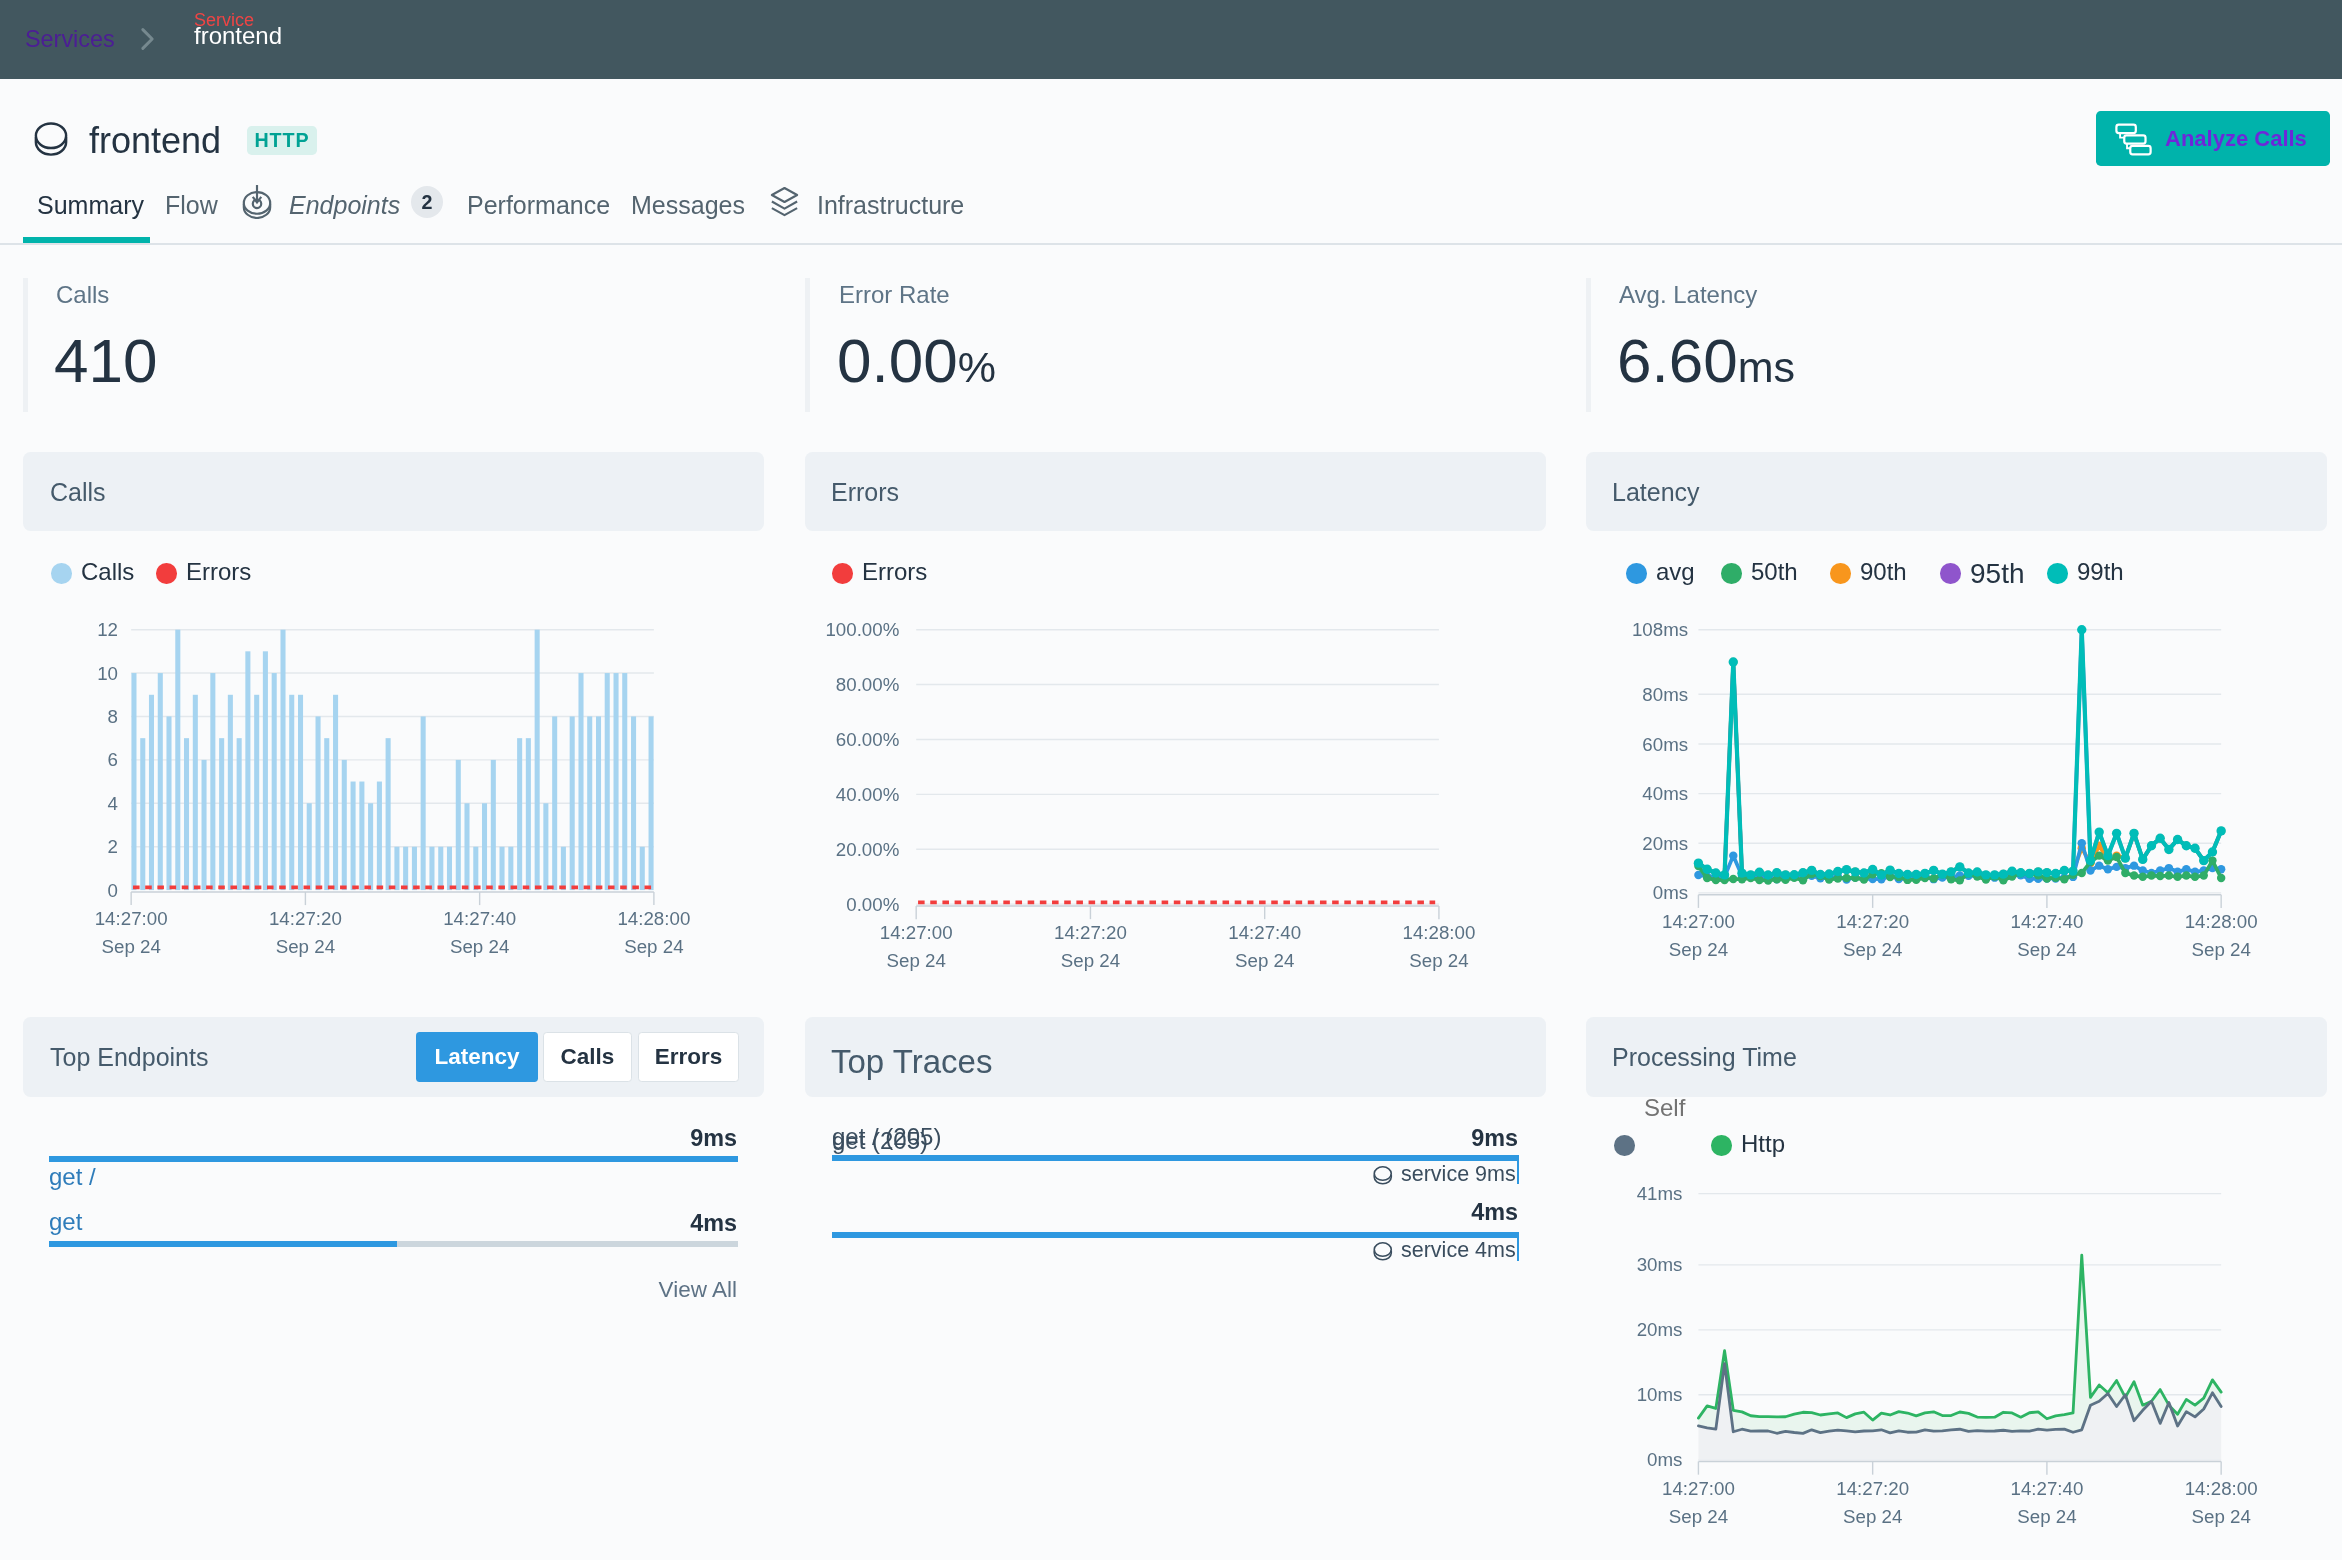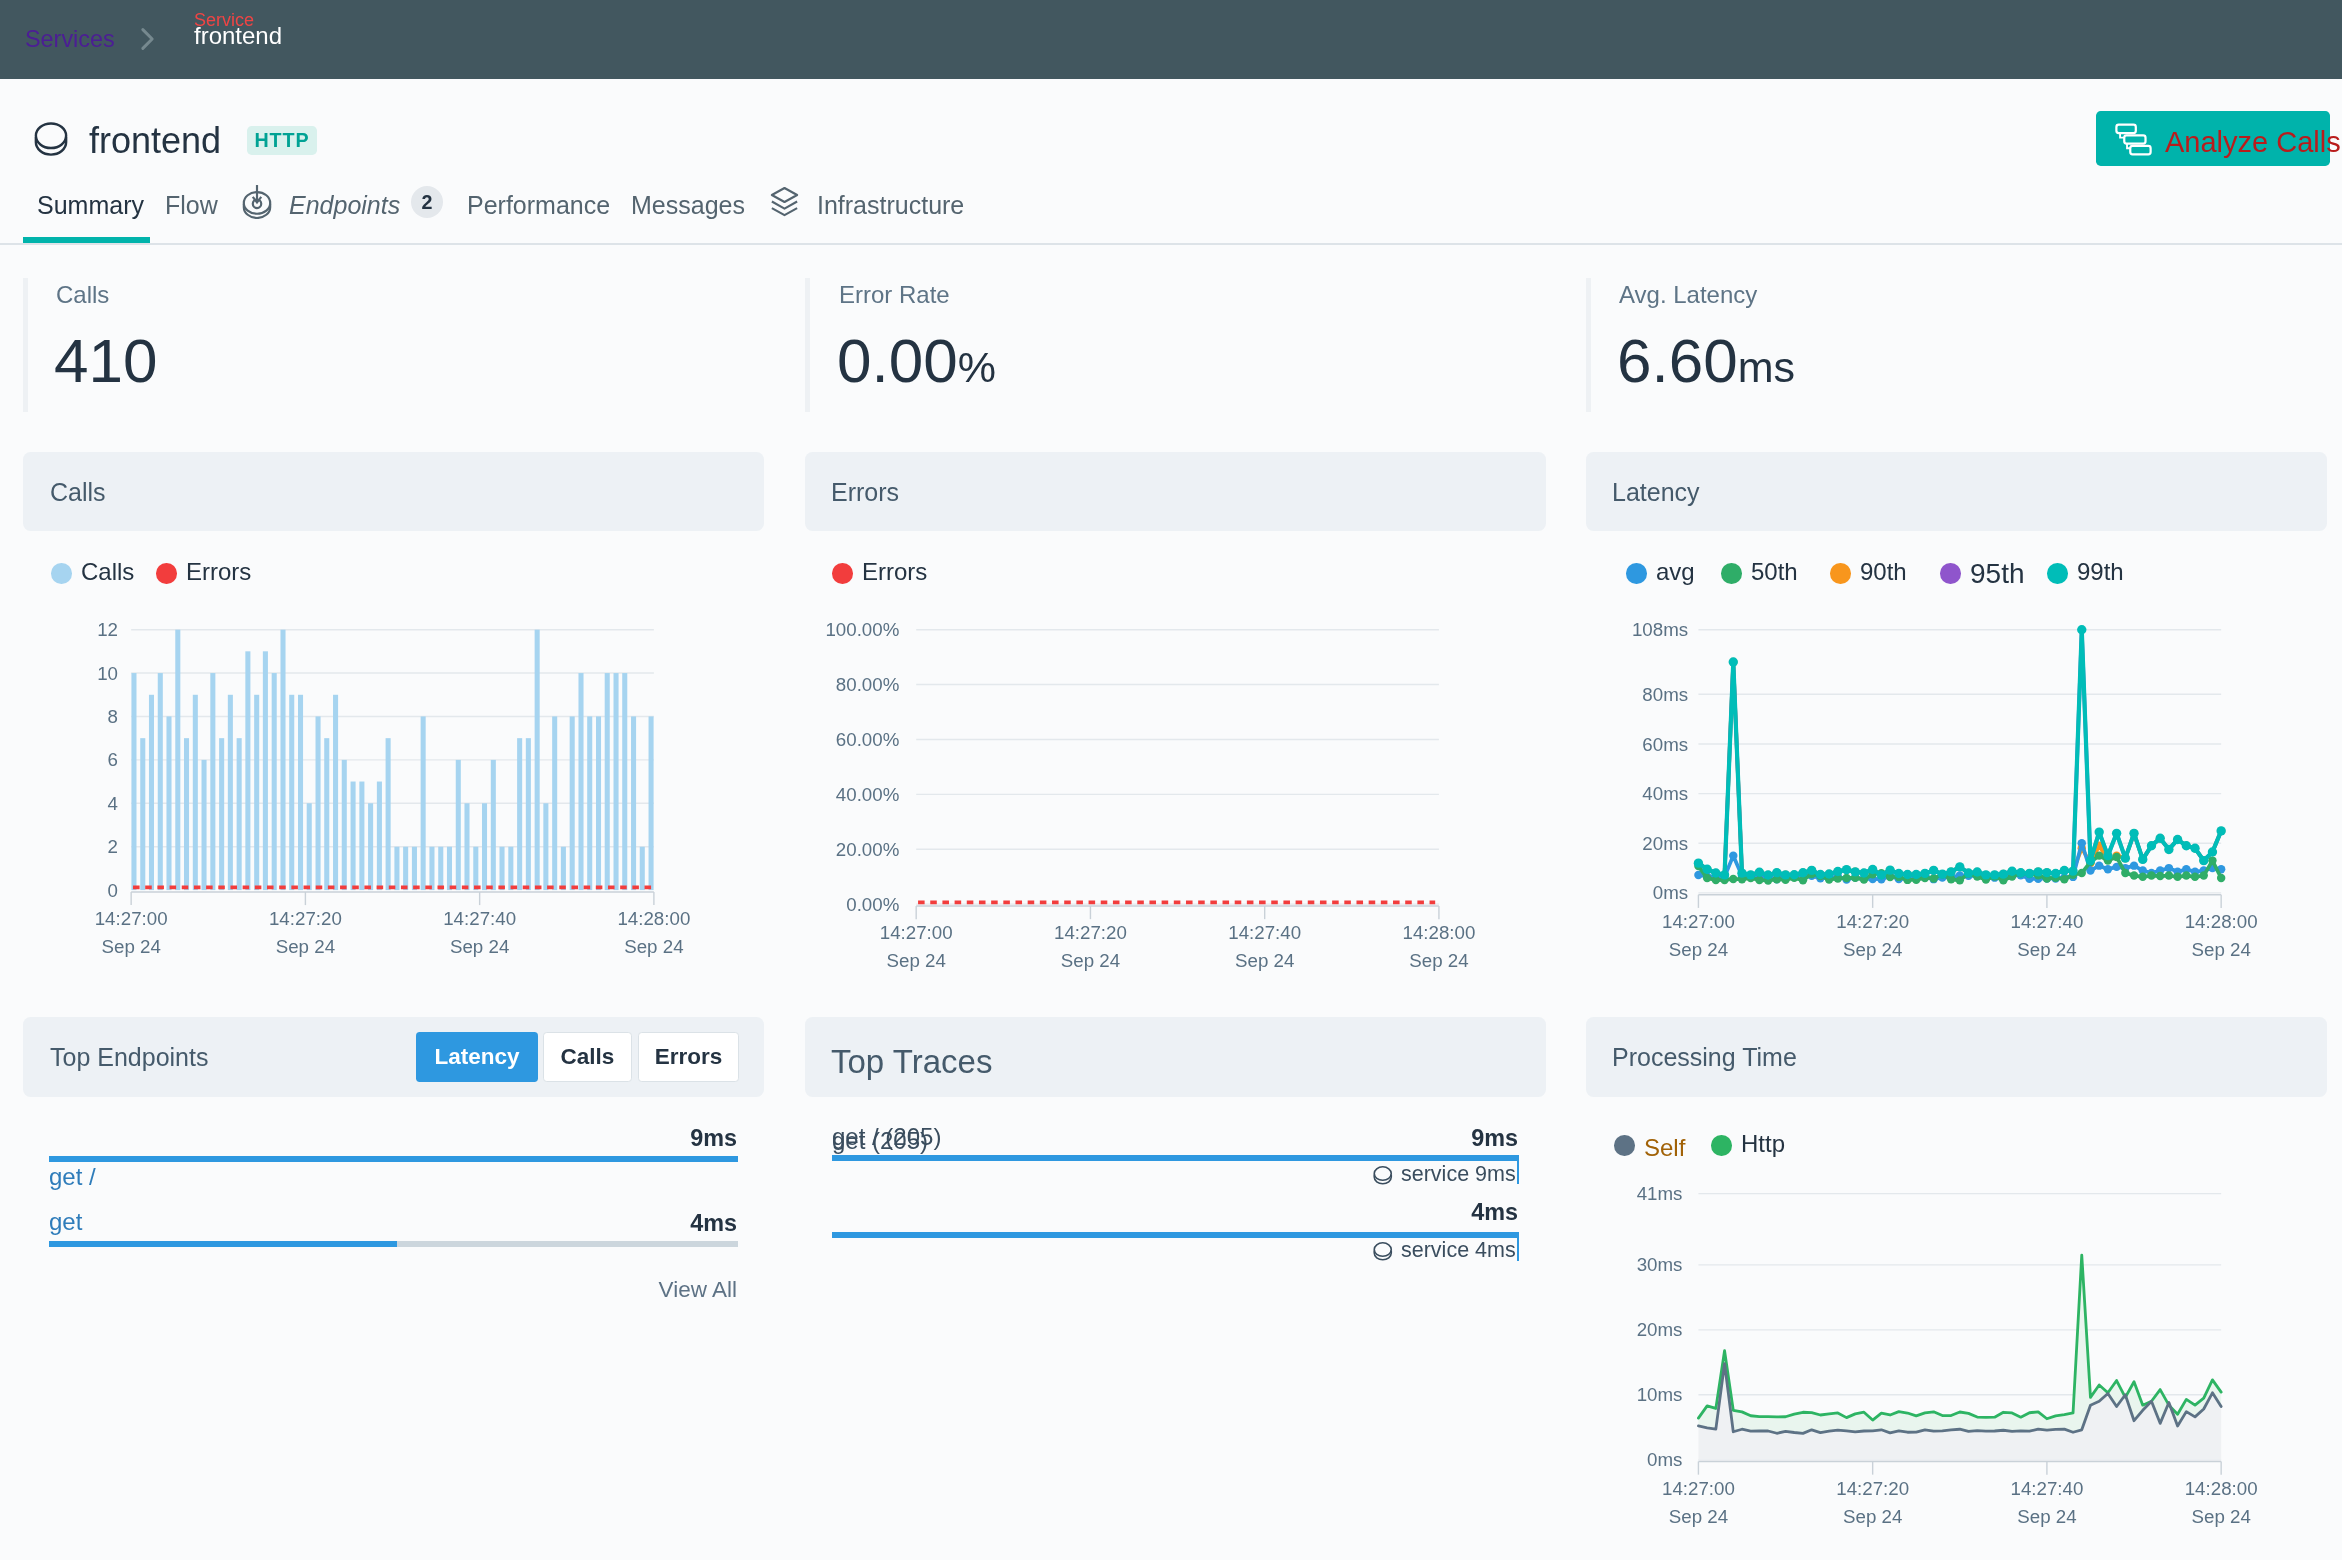--- a/index.html
+++ b/index.html
@@ -25,21 +25,21 @@
 <div class="abs" style="left:247px;top:126px;width:70px;height:29px;background:#d9f1ed;border-radius:4.7px;
   color:#00a294;font-size:19.7px;font-weight:bold;text-align:center;line-height:29px;letter-spacing:0.9px;">HTTP</div>
 <div class="abs" style="left:2096px;top:111px;width:234px;height:55px;background:#00b3ab;border-radius:4.7px;"></div>
 <div class="abs" style="left:2115px;top:123px;"><svg width="37" height="33" viewBox="0 0 40 35" fill="none">
 <rect x="1.5" y="1.5" width="21" height="9" rx="2.5" stroke="#ffffff" stroke-width="2.4"></rect>
 <rect x="10" y="13" width="23" height="9" rx="2.5" stroke="#ffffff" stroke-width="2.4"></rect>
 <rect x="16.5" y="24.5" width="22" height="9" rx="2.5" stroke="#ffffff" stroke-width="2.4"></rect>
 <path d="M5.5 10.5 v5 h4.5" stroke="#ffffff" stroke-width="2" fill="none"></path>
 <path d="M13 22 v5 h3.5" stroke="#ffffff" stroke-width="2" fill="none"></path>
 </svg></div>
-<div class="abs" style="left:2165px;top:128px;font-size:29px;font-weight:normal;color:#b91c1c;">Analyze Calls</div>
+<div class="abs" style="left:2165px;top:128px;font-size:22px;font-weight:bold;color:#6d28d9;">Analyze Calls</div>
 
 <div class="abs" style="left:0;top:243px;width:2342px;height:1.9px;background:#dde3e8;"></div>
 <div class="abs" style="left:22.5px;top:237px;width:127px;height:5.6px;background:#00b3ab;"></div>
 <div class="abs" style="left:37px;top:193px;font-size:25px;color:#243342;">Summary</div>
 <div class="abs" style="left:165px;top:193px;font-size:25px;color:#54646f;">Flow</div>
 <div class="abs" style="left:241px;top:184px;"><svg width="32" height="35" viewBox="0 0 34 37" fill="none">
 <ellipse cx="17" cy="20" rx="14" ry="11.5" stroke="#54646f" stroke-width="2.3"></ellipse>
 <path d="M3 21 v3.5 c0 6.3 6.3 11.5 14 11.5 s14 -5.2 14 -11.5 V21" stroke="#54646f" stroke-width="2.3"></path>
 <circle cx="17" cy="21" r="4.5" stroke="#54646f" stroke-width="2.3"></circle>
 <line x1="17" y1="1" x2="17" y2="17.5" stroke="#54646f" stroke-width="2.3"></line>
@@ -547,16 +547,16 @@
 <div class="abs" style="left:1331px;top:1201px;width:187px;text-align:right;font-size:23.4px;font-weight:bold;color:#243342;">4ms</div>
 <div class="abs" style="left:832px;top:1232px;width:687px;height:5.6px;background:#2e98e0;"></div>
 <div class="abs" style="left:1517px;top:1238px;width:2.3px;height:22.5px;background:#2e98e0;"></div>
 <div class="abs" style="left:1372px;top:1241px;"><svg width="21.5" height="21.5" viewBox="0 0 24 24" fill="none">
 <ellipse cx="12" cy="9.5" rx="9.5" ry="7.5" stroke="#3a4d5e" stroke-width="1.8"></ellipse>
 <path d="M2.5 10.5 v3 c0 4.2 4.3 7.5 9.5 7.5 s9.5 -3.3 9.5 -7.5 v-3" stroke="#3a4d5e" stroke-width="1.8"></path>
 </svg></div>
 <div class="abs" style="left:1401px;top:1240px;font-size:21.5px;color:#3a4d5e;">service 4ms</div>
 
 <div class="abs" style="left:1614px;top:1135px;width:20.6px;height:20.6px;border-radius:10.3px;background:#5d7285;"></div>
-<div class="abs" style="left:1644px;top:1136px;font-size:24px;color:#a16207;">Self</div>
+<div class="abs" style="left:1644px;top:1096px;font-size:24px;color:#737373;">Self</div>
 <div class="abs" style="left:1711px;top:1135px;width:20.6px;height:20.6px;border-radius:10.3px;background:#2db463;"></div>
 <div class="abs" style="left:1741px;top:1132px;font-size:24px;color:#243342;">Http</div>
 
 
 </body></html>

